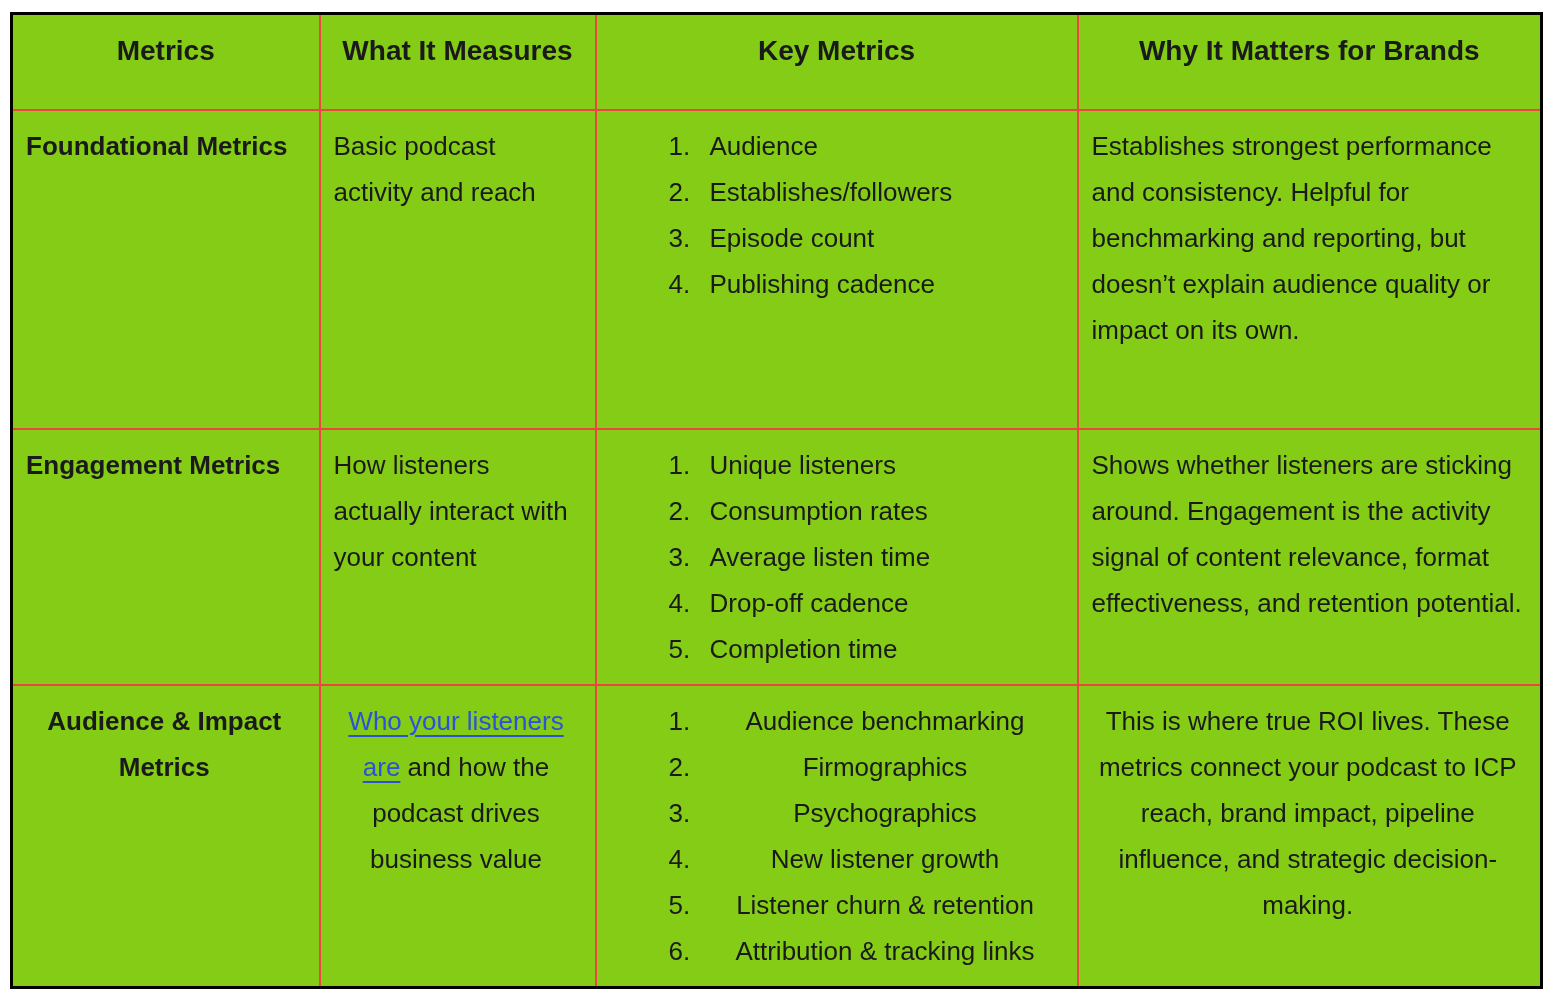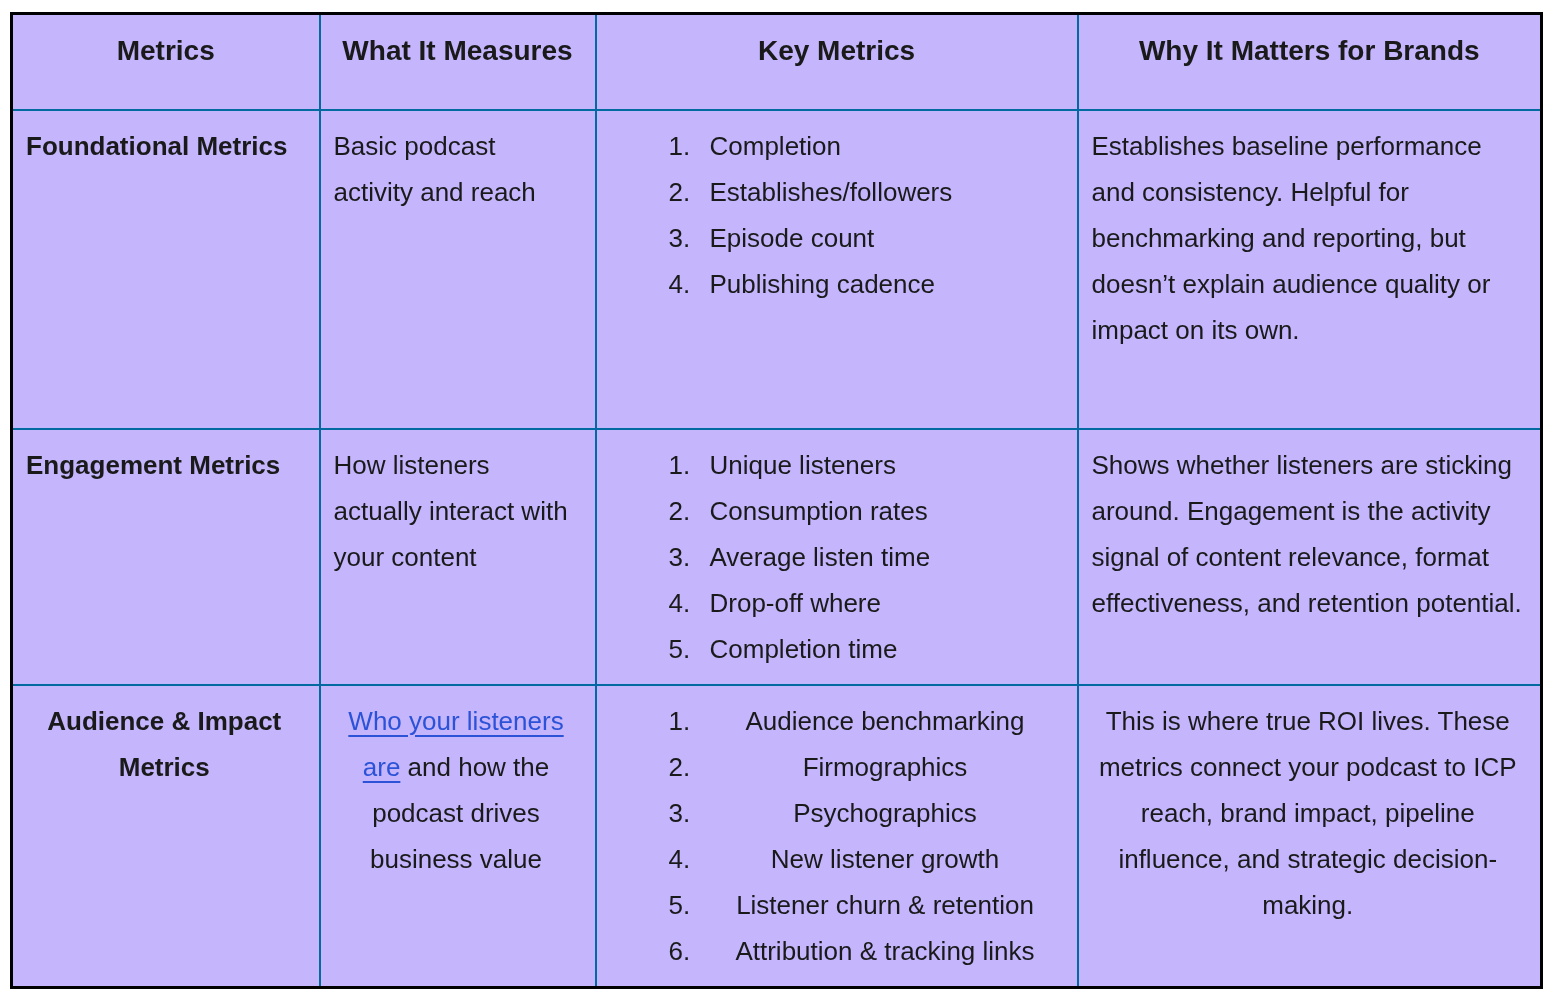--- a/index.html
+++ b/index.html
@@ -15,23 +15,23 @@
   }
   table.metrics-table {
     border-collapse: collapse;
     table-layout: fixed;
     width: 1530px;
     border: 3px solid #000000;
     background: #ffffff;
   }
   .metrics-table th,
   .metrics-table td {
-    border: 2px solid #0369a1;
+    border: 2px solid #ef4444;
     vertical-align: top;
-    background: #c4b5fd;
+    background: #84cc16;
     box-sizing: border-box;
     overflow: hidden;
   }
   .metrics-table thead tr { height: 96px; }
   .metrics-table tbody tr.row-1 { height: 319px; }
   .metrics-table tbody tr.row-2 { height: 193px; }
   .metrics-table tbody tr.row-3 { height: 295px; text-align: center; }
 
   .metrics-table th {
     font-size: 28px;
@@ -93,37 +93,37 @@
         <th>Key Metrics</th>
         <th>Why It Matters for Brands</th>
       </tr>
     </thead>
     <tbody>
       <tr class="row-1">
         <td class="metric-cell">Foundational Metrics</td>
         <td class="measure-cell">Basic podcast activity and reach</td>
         <td class="key-cell">
           <ol>
-            <li>Completion</li>
+            <li>Audience</li>
             <li>Establishes/followers</li>
             <li>Episode count</li>
             <li>Publishing cadence</li>
           </ol>
         </td>
-        <td class="why-cell">Establishes baseline performance and consistency. Helpful for benchmarking and reporting, but doesn’t explain audience quality or impact on its own.</td>
+        <td class="why-cell">Establishes strongest performance and consistency. Helpful for benchmarking and reporting, but doesn’t explain audience quality or impact on its own.</td>
       </tr>
       <tr class="row-2">
         <td class="metric-cell">Engagement Metrics</td>
         <td class="measure-cell">How listeners actually interact with your content</td>
         <td class="key-cell">
           <ol>
             <li>Unique listeners</li>
             <li>Consumption rates</li>
             <li>Average listen time</li>
-            <li>Drop-off where</li>
+            <li>Drop-off cadence</li>
             <li>Completion time</li>
           </ol>
         </td>
         <td class="why-cell">Shows whether listeners are sticking around. Engagement is the activity signal of content relevance, format effectiveness, and retention potential.</td>
       </tr>
       <tr class="row-3">
         <td class="metric-cell">Audience &amp; Impact Metrics</td>
         <td class="measure-cell"><a href="#" class="cell-link">Who your listeners are</a><span> and how the podcast drives business value</span></td>
         <td class="key-cell">
           <ol>

